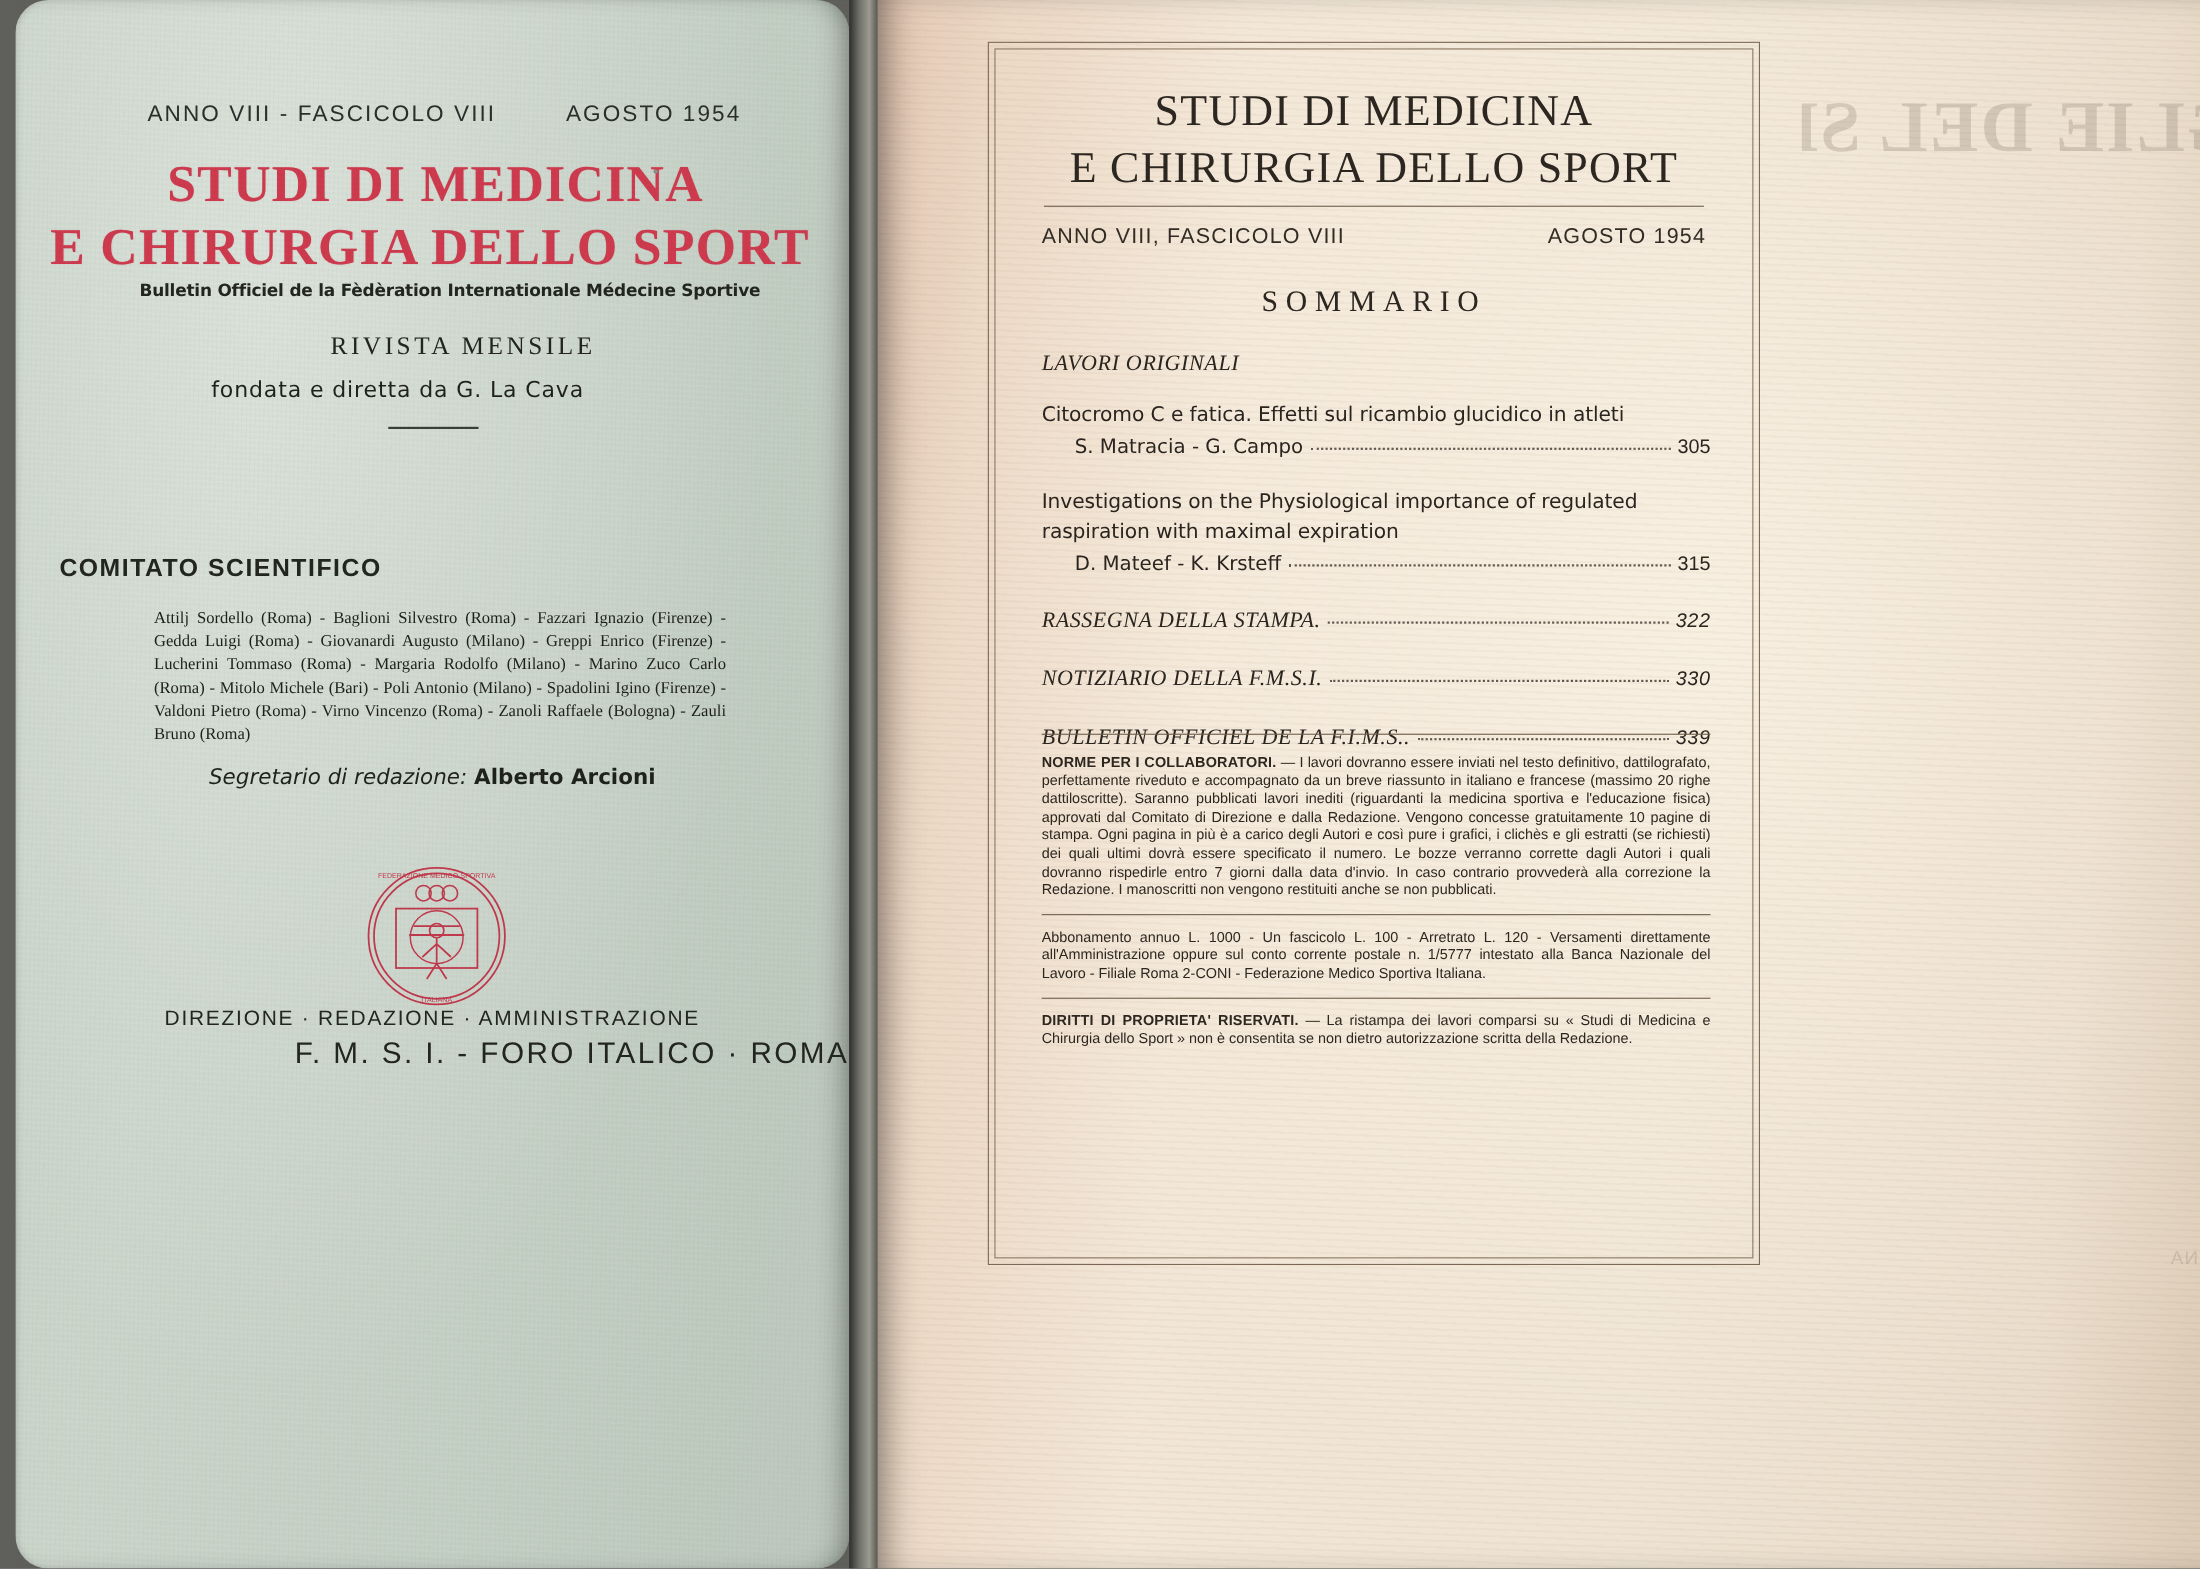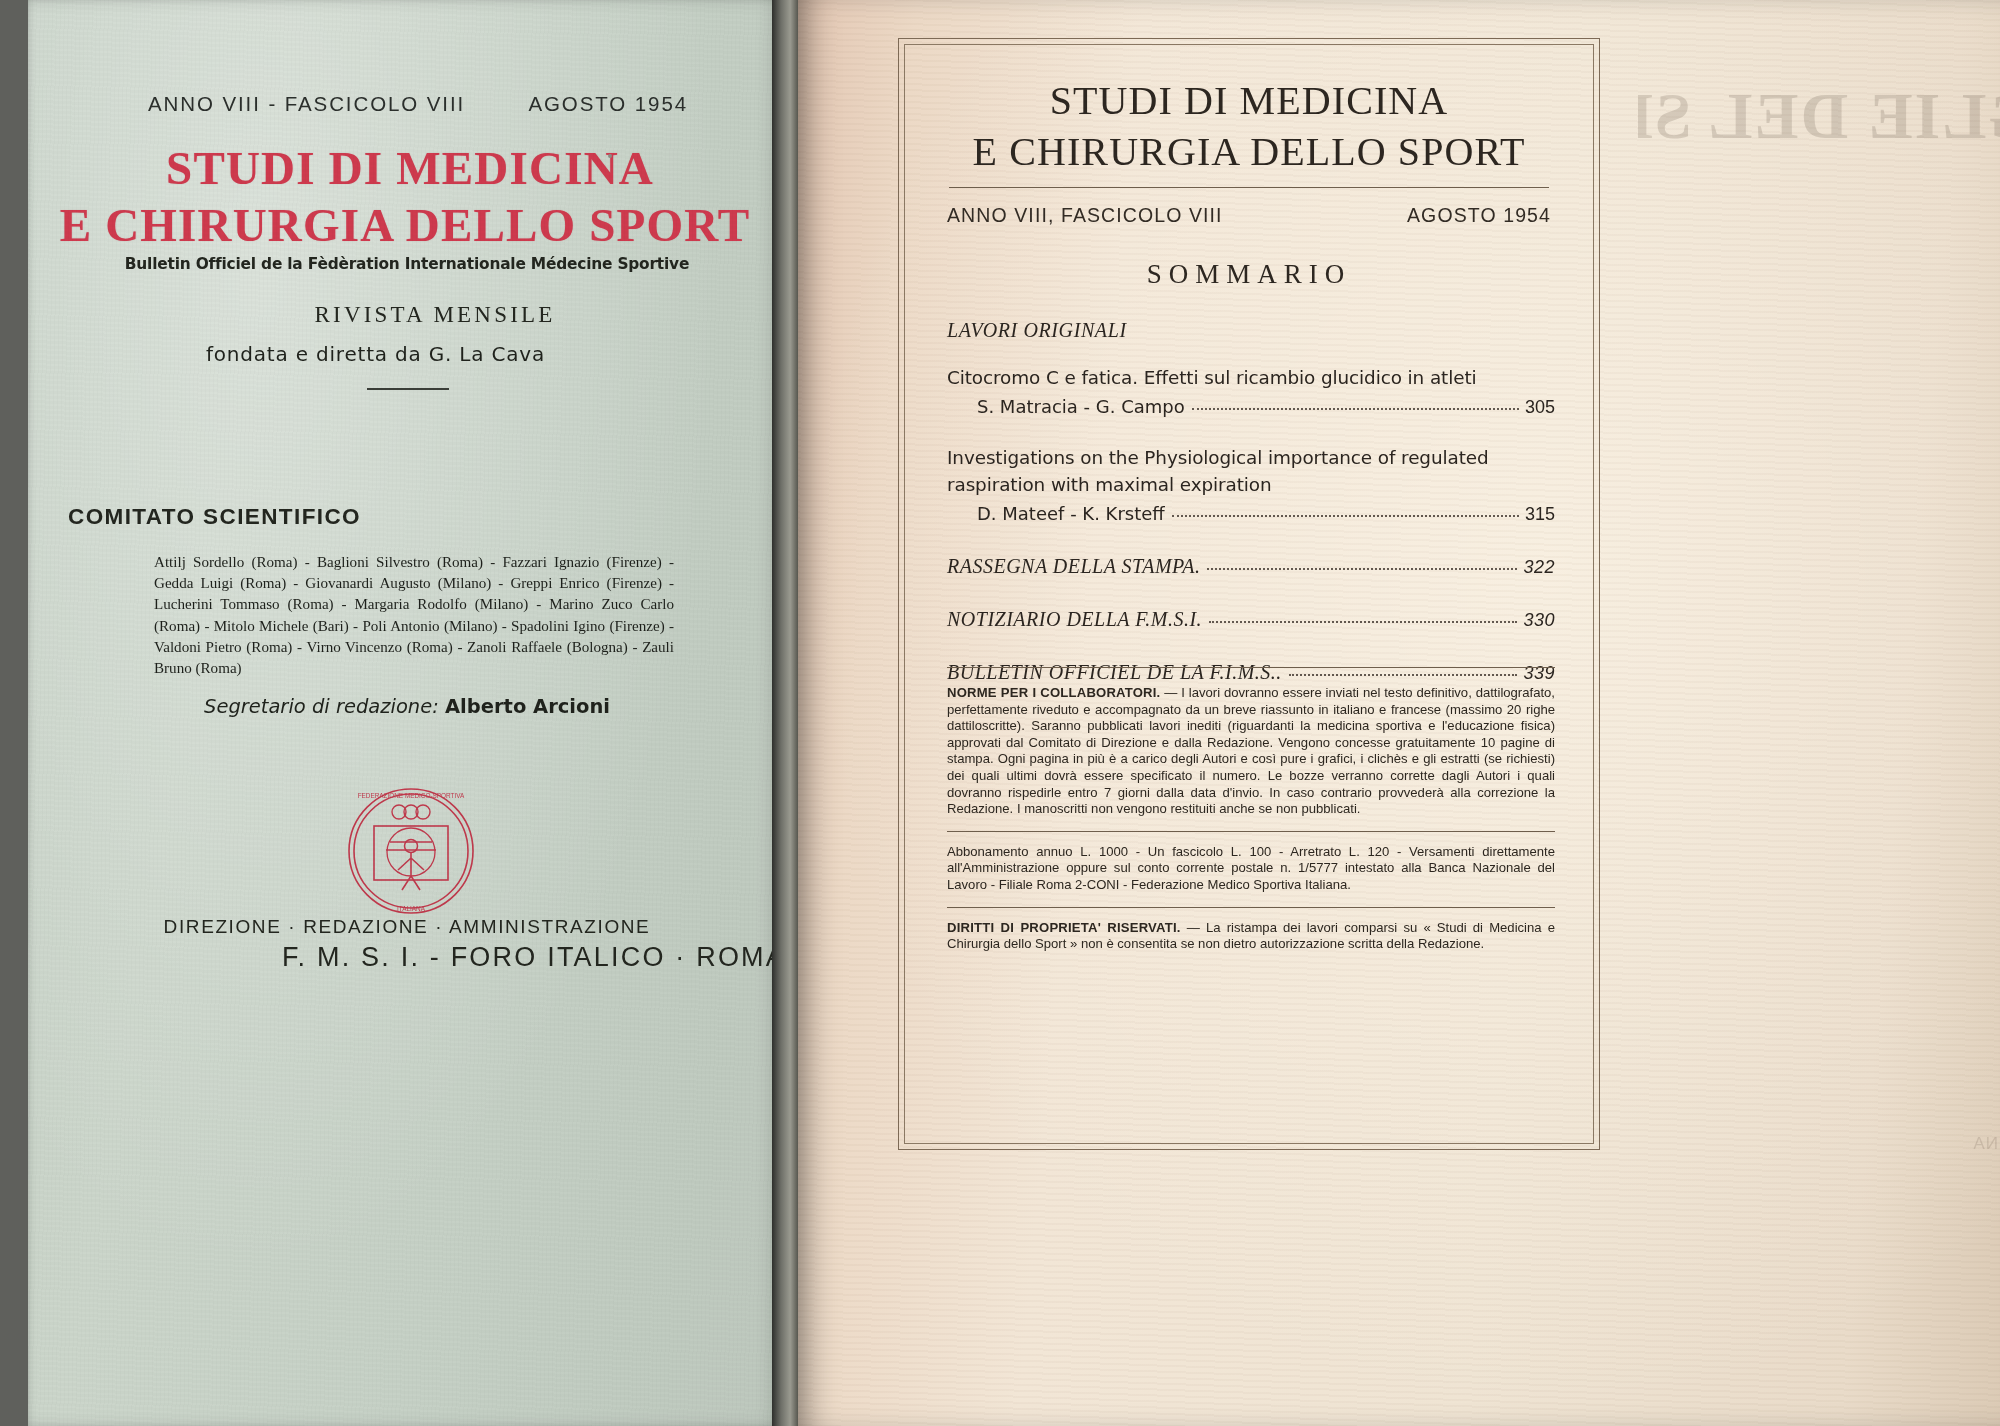--- a/index.html
+++ b/index.html
@@ -2,25 +2,26 @@
 <html><head>
 <meta charset="utf-8">
 <style>
   html,body{margin:0;padding:0;background:#6f6f6b;}
   body{width:2000px;height:1426px;overflow:hidden;font-family:"Liberation Sans",sans-serif;}
 
   .scan{position:relative;width:2000px;height:1426px;background:#5f605c;}
 
   
   .left-page{
-    position:absolute;left:28px;top:0;width:758px;height:1426px;
+    position:absolute;left:14px;top:0;width:758px;height:1426px;
     background:
       radial-gradient(ellipse at 30% 18%, rgba(255,255,255,.30), rgba(255,255,255,0) 62%),
       linear-gradient(100deg,#c8d3c8 0%,#ccd6cb 28%,#c6d1c6 62%,#bdc8bd 100%);
     box-shadow:inset -16px 0 26px -14px rgba(0,0,0,.45), inset 3px 0 8px -4px rgba(0,0,0,.25);
+    border-radius:30px;
   }
   .left-page:after{
     content:"";position:absolute;inset:0;pointer-events:none;
     background:
       repeating-linear-gradient(91deg, rgba(0,0,0,.018) 0 1px, rgba(0,0,0,0) 1px 4px),
       repeating-linear-gradient(3deg, rgba(255,255,255,.05) 0 2px, rgba(0,0,0,.012) 2px 5px);
     mix-blend-mode:multiply;opacity:.8;
   }
   .lp-inner{position:absolute;left:0;top:0;width:758px;height:1426px;}
 
@@ -32,21 +33,21 @@
   .mast-l1,.mast-l2{
     font-family:"Liberation Serif",serif;font-weight:bold;color:#cf3a4e;
     font-size:47px;letter-spacing:1.2px;line-height:1.22;
     text-shadow:0 0 1px rgba(180,40,60,.35);
   }
   .mast-l1{margin-left:6px;}
   .mast-l2{margin-left:-4px;}
   .dot-mark{position:absolute;left:580px;top:154px;width:4px;height:4px;border-radius:50%;background:#8d8f88;}
 
   .bulletin{position:absolute;left:0;top:255px;width:758px;text-align:center;
-    font-family:"DejaVu Sans",sans-serif;font-weight:bold;font-size:15.4px;letter-spacing:-.2px;color:#23261f;}
+    font-family:"DejaVu Sans",sans-serif;font-weight:bold;font-size:15.4px;letter-spacing:-.2px;color:#23261f;padding-left:16px;}
 
   .rivista{position:absolute;left:0;top:302px;width:758px;text-align:center;
     font-family:"Liberation Serif",serif;font-size:23px;letter-spacing:3.2px;color:#23261f;padding-left:28px;}
 
   .fondata{position:absolute;left:0;top:342px;width:695px;text-align:center;
     font-family:"DejaVu Sans",sans-serif;font-size:20px;letter-spacing:.8px;color:#1f221c;}
 
   .rule-short{position:absolute;left:339px;top:388px;width:82px;height:2px;background:#3a3e38;}
 
   .comitato-title{position:absolute;left:0;top:504px;width:758px;text-align:left;

